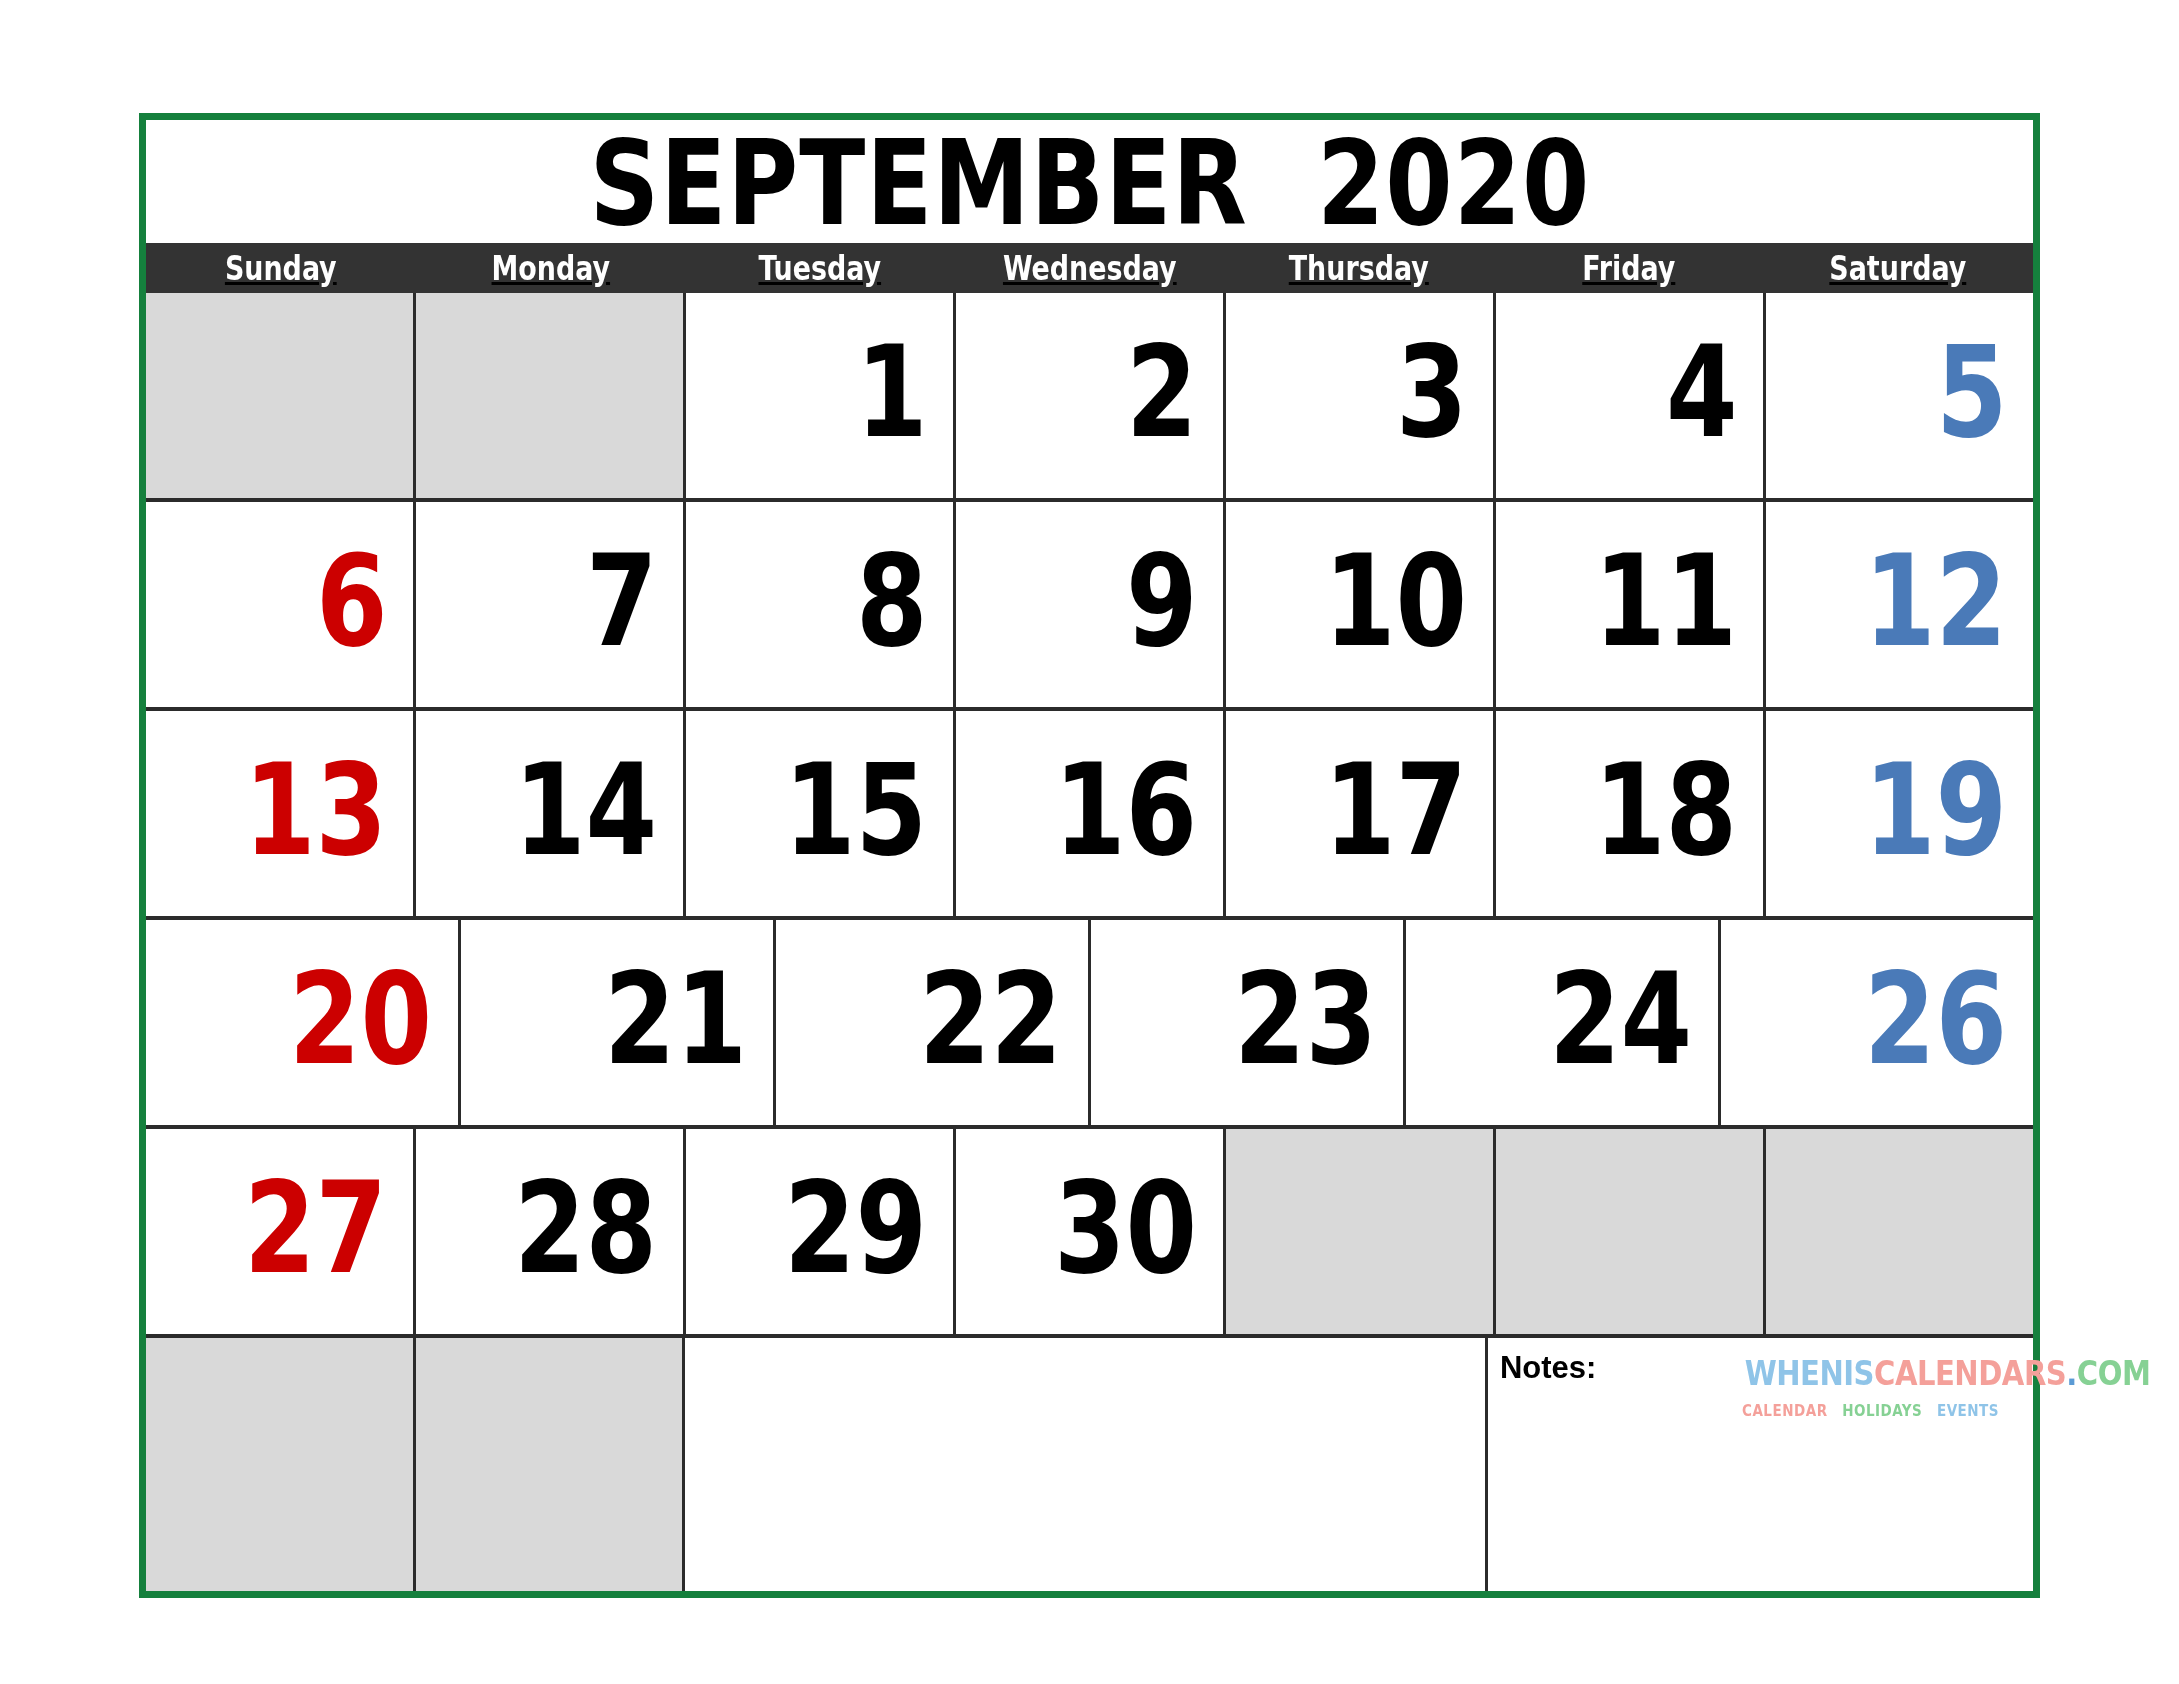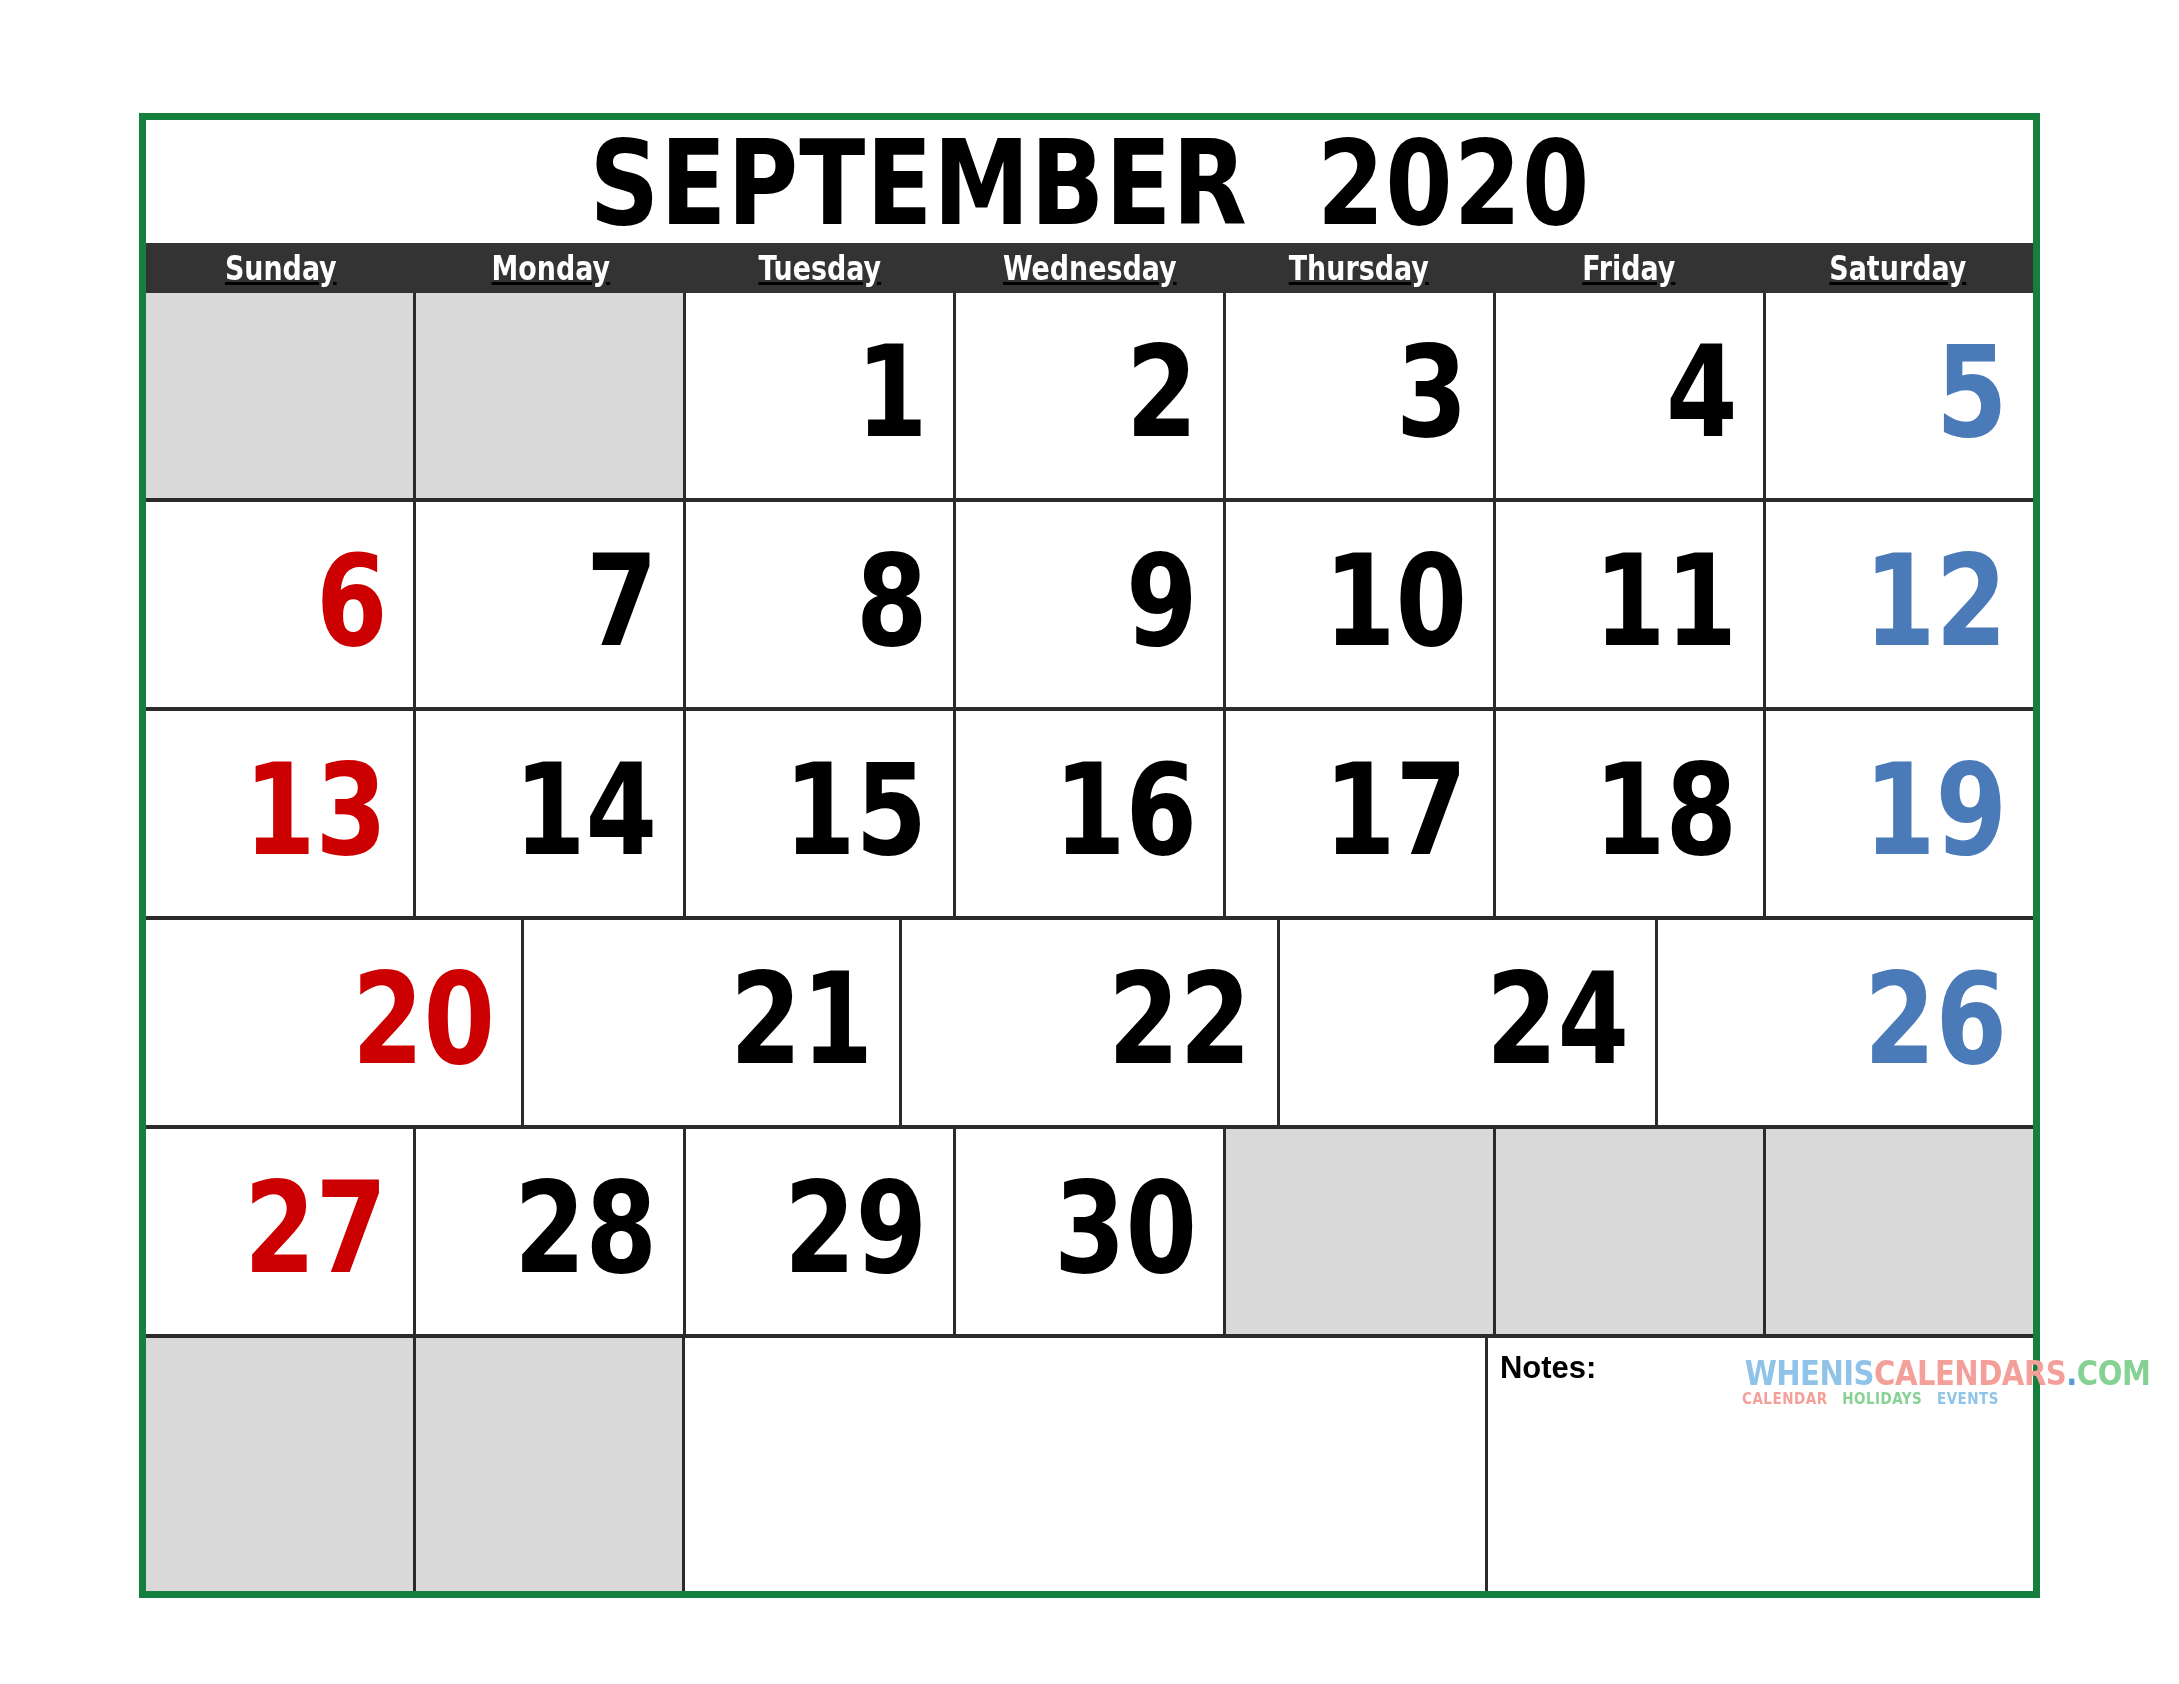--- a/index.html
+++ b/index.html
@@ -178,21 +178,21 @@
     transform: scaleX(0.95);
   }
   .brand-main .p1 { color: #8fc4e8; }
   .brand-main .p2 { color: #f4a09a; }
   .brand-main .p3 { color: #5b9bd5; }
   .brand-main .p4 { color: #86d194; }
 
   .brand-sub {
     display: flex;
     justify-content: space-between;
-    margin-top: 2px;
+    margin-top: 14px;
     padding: 0 4px;
     font-family: "Liberation Sans Narrow", "DejaVu Sans Condensed", "Liberation Sans", sans-serif;
     font-weight: 700;
     font-size: 15px;
     line-height: 1;
     letter-spacing: 0.5px;
     white-space: nowrap;
   }
   .brand-sub .s1 { color: #f4a09a; }
   .brand-sub .s2 { color: #86d194; text-align: center; }
@@ -289,20 +289,23 @@
             <div class="day-cell">
               <span class="day-num sun">20</span>
             </div>
             <div class="day-cell">
               <span class="day-num">21</span>
             </div>
             <div class="day-cell">
               <span class="day-num">22</span>
             </div>
             <div class="day-cell">
+              <span class="day-num">23</span>
+            </div>
+            <div class="day-cell">
               <span class="day-num">24</span>
             </div>
             <div class="day-cell">
               <span class="day-num sat">26</span>
             </div>
           </div>
           <div class="week-row">
             <div class="day-cell">
               <span class="day-num sun">27</span>
             </div>

